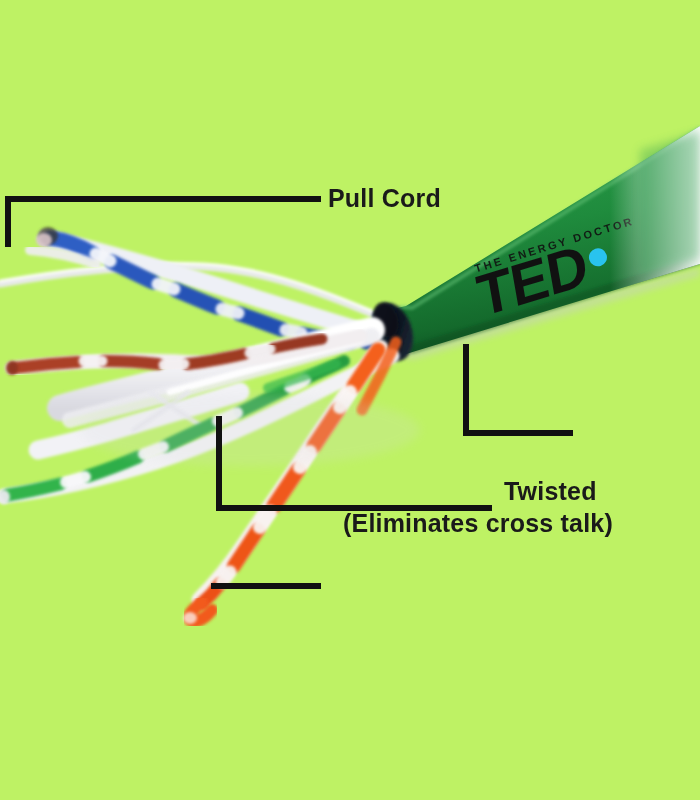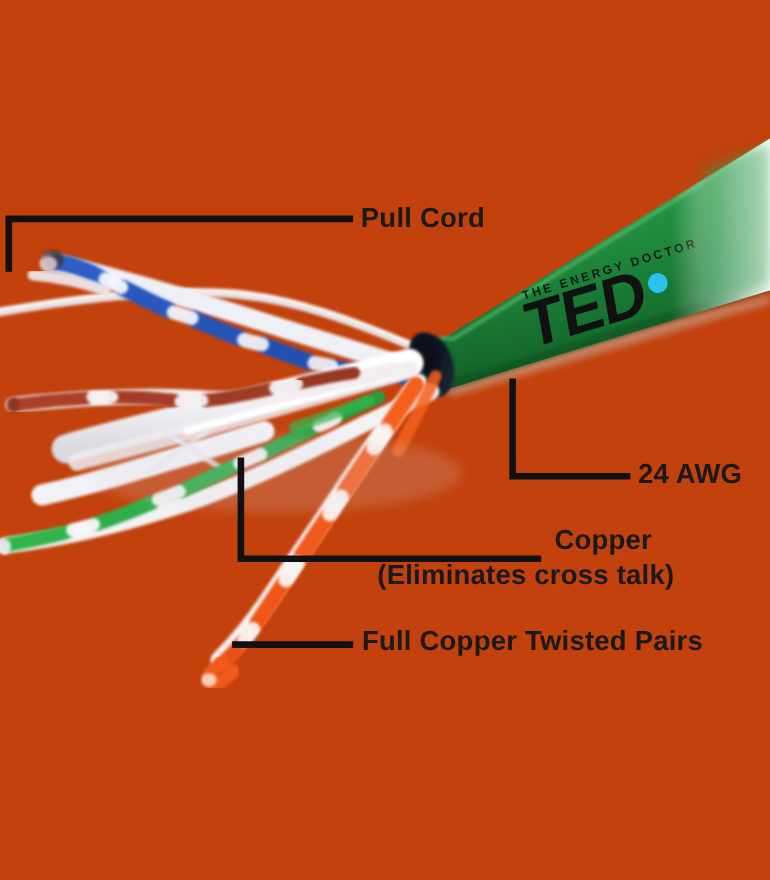--- a/index.html
+++ b/index.html
@@ -8,21 +8,21 @@
     padding: 0;
     background: #ffffff;
   }
   body {
     font-family: "Liberation Sans", sans-serif;
   }
   #stage {
     position: relative;
     width: 700px;
     height: 800px;
-    background: #c2410c;
+    background: #bef264;
     overflow: hidden;
     text-decoration: underline;
   }
   .label {
     position: absolute;
     color: #1a1a1a;
     font-family: "Liberation Sans", sans-serif;
     font-weight: bold;
     white-space: nowrap;
     letter-spacing: 0.2px;
@@ -238,21 +238,19 @@
       <path d="M 219 419 L 219 508 L 489 508" fill="none" stroke="#111111" stroke-width="6" stroke-linecap="square" stroke-linejoin="miter"></path>
     </g>
 
     <g>
       <path d="M 214 586 L 318 586" fill="none" stroke="#111111" stroke-width="6" stroke-linecap="square"></path>
     </g>
   </svg>
 
   <div class="label" id="label-pull-cord">Pull Cord</div>
 
-  <div class="label" id="label-awg">24 AWG</div>
-
-  <div class="label" id="label-divider">Copper</div>
+
+  <div class="label" id="label-divider">Twisted</div>
 
   <div class="label" id="label-divider-sub">(Eliminates cross talk)</div>
 
-  <div class="label" id="label-pairs">Full Copper Twisted Pairs</div>
 
 </div>
 
 </body></html>

